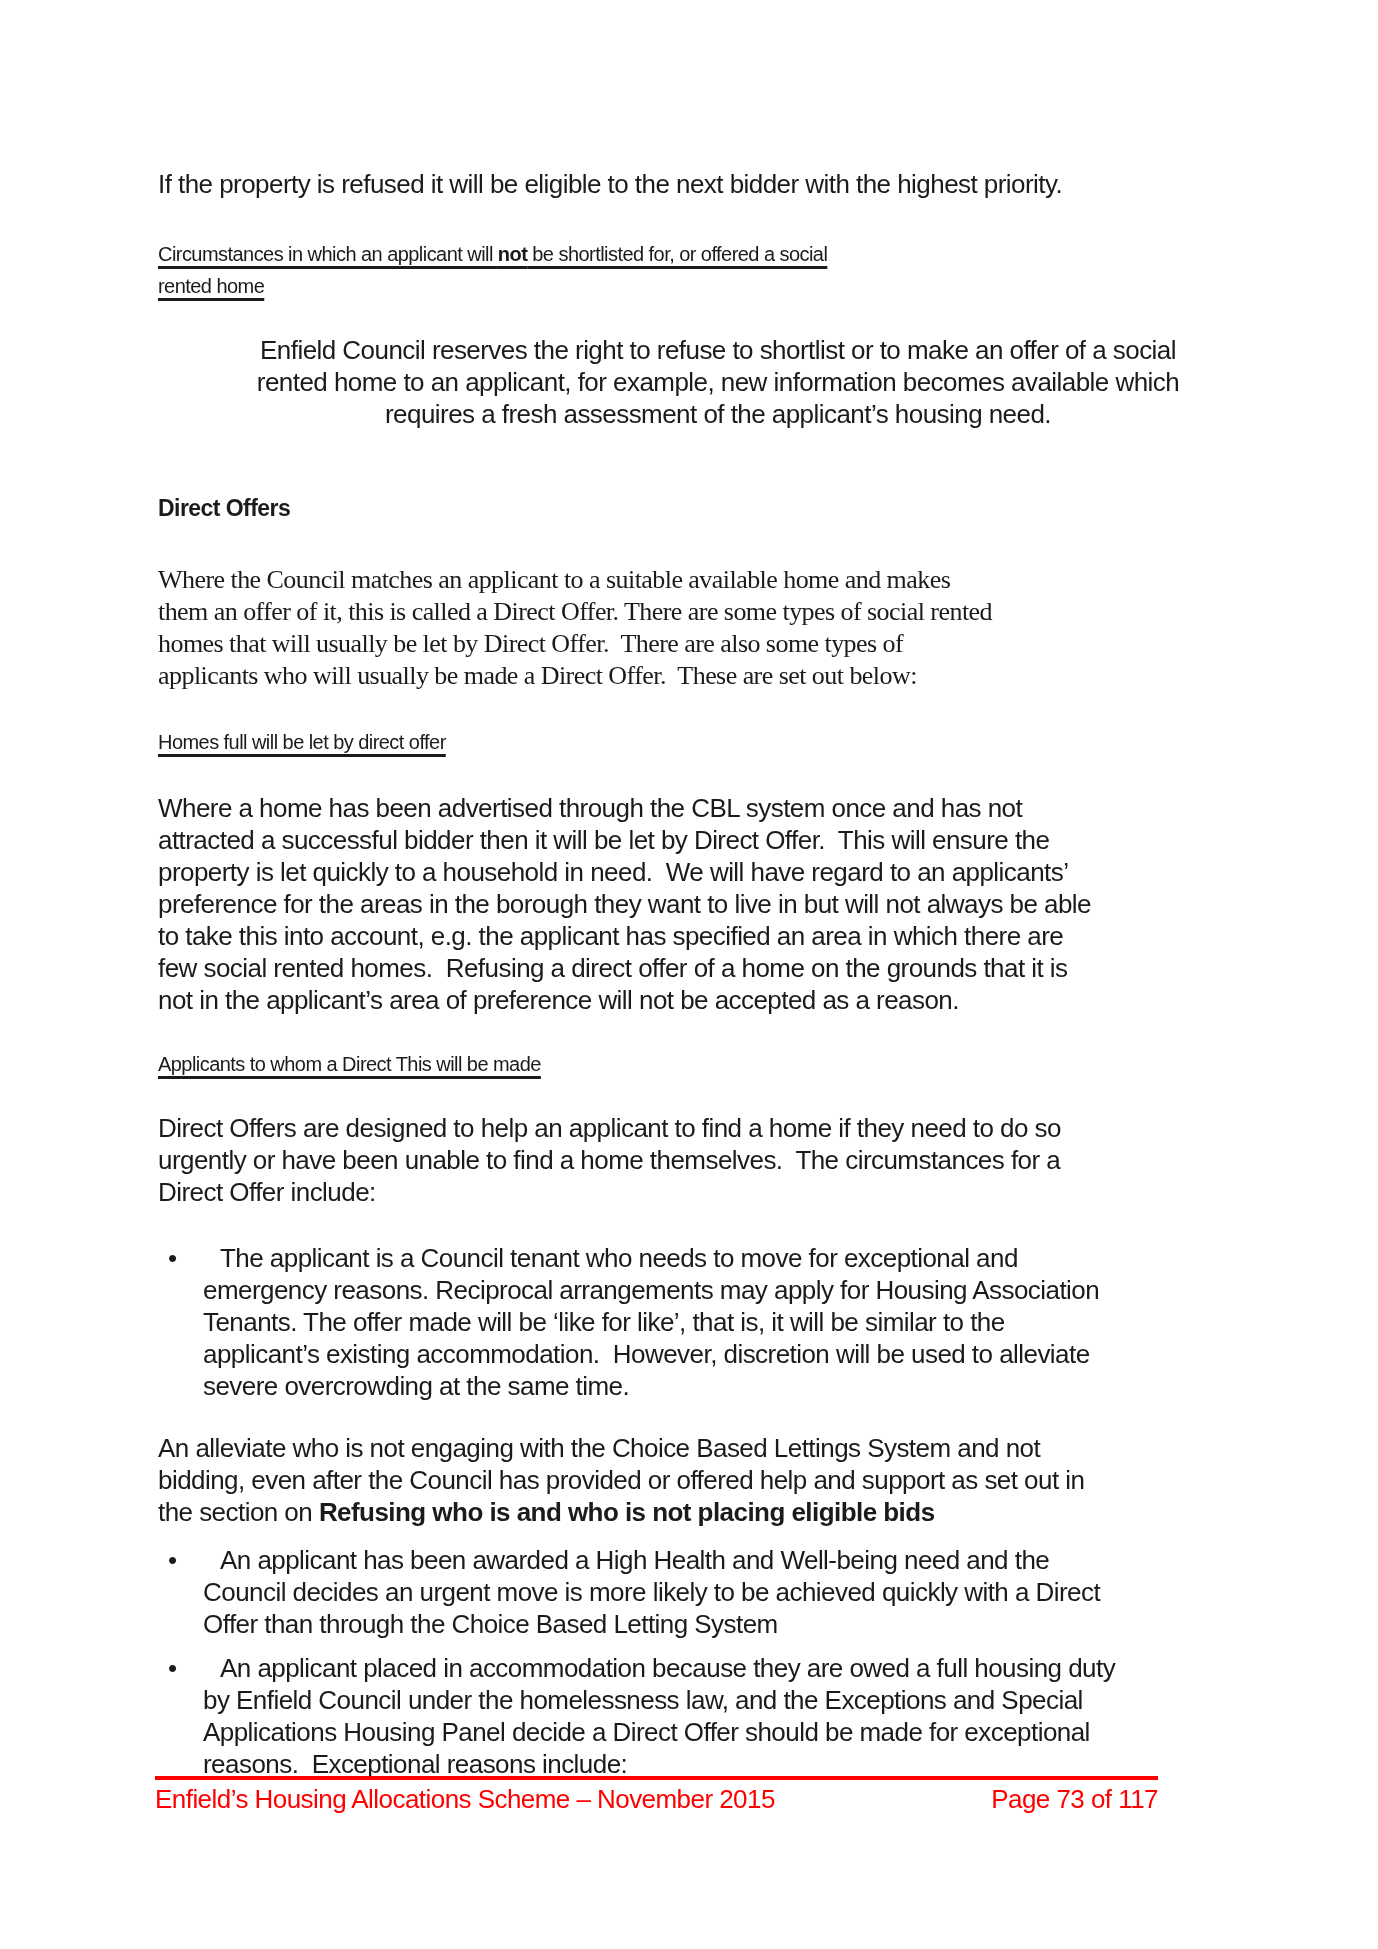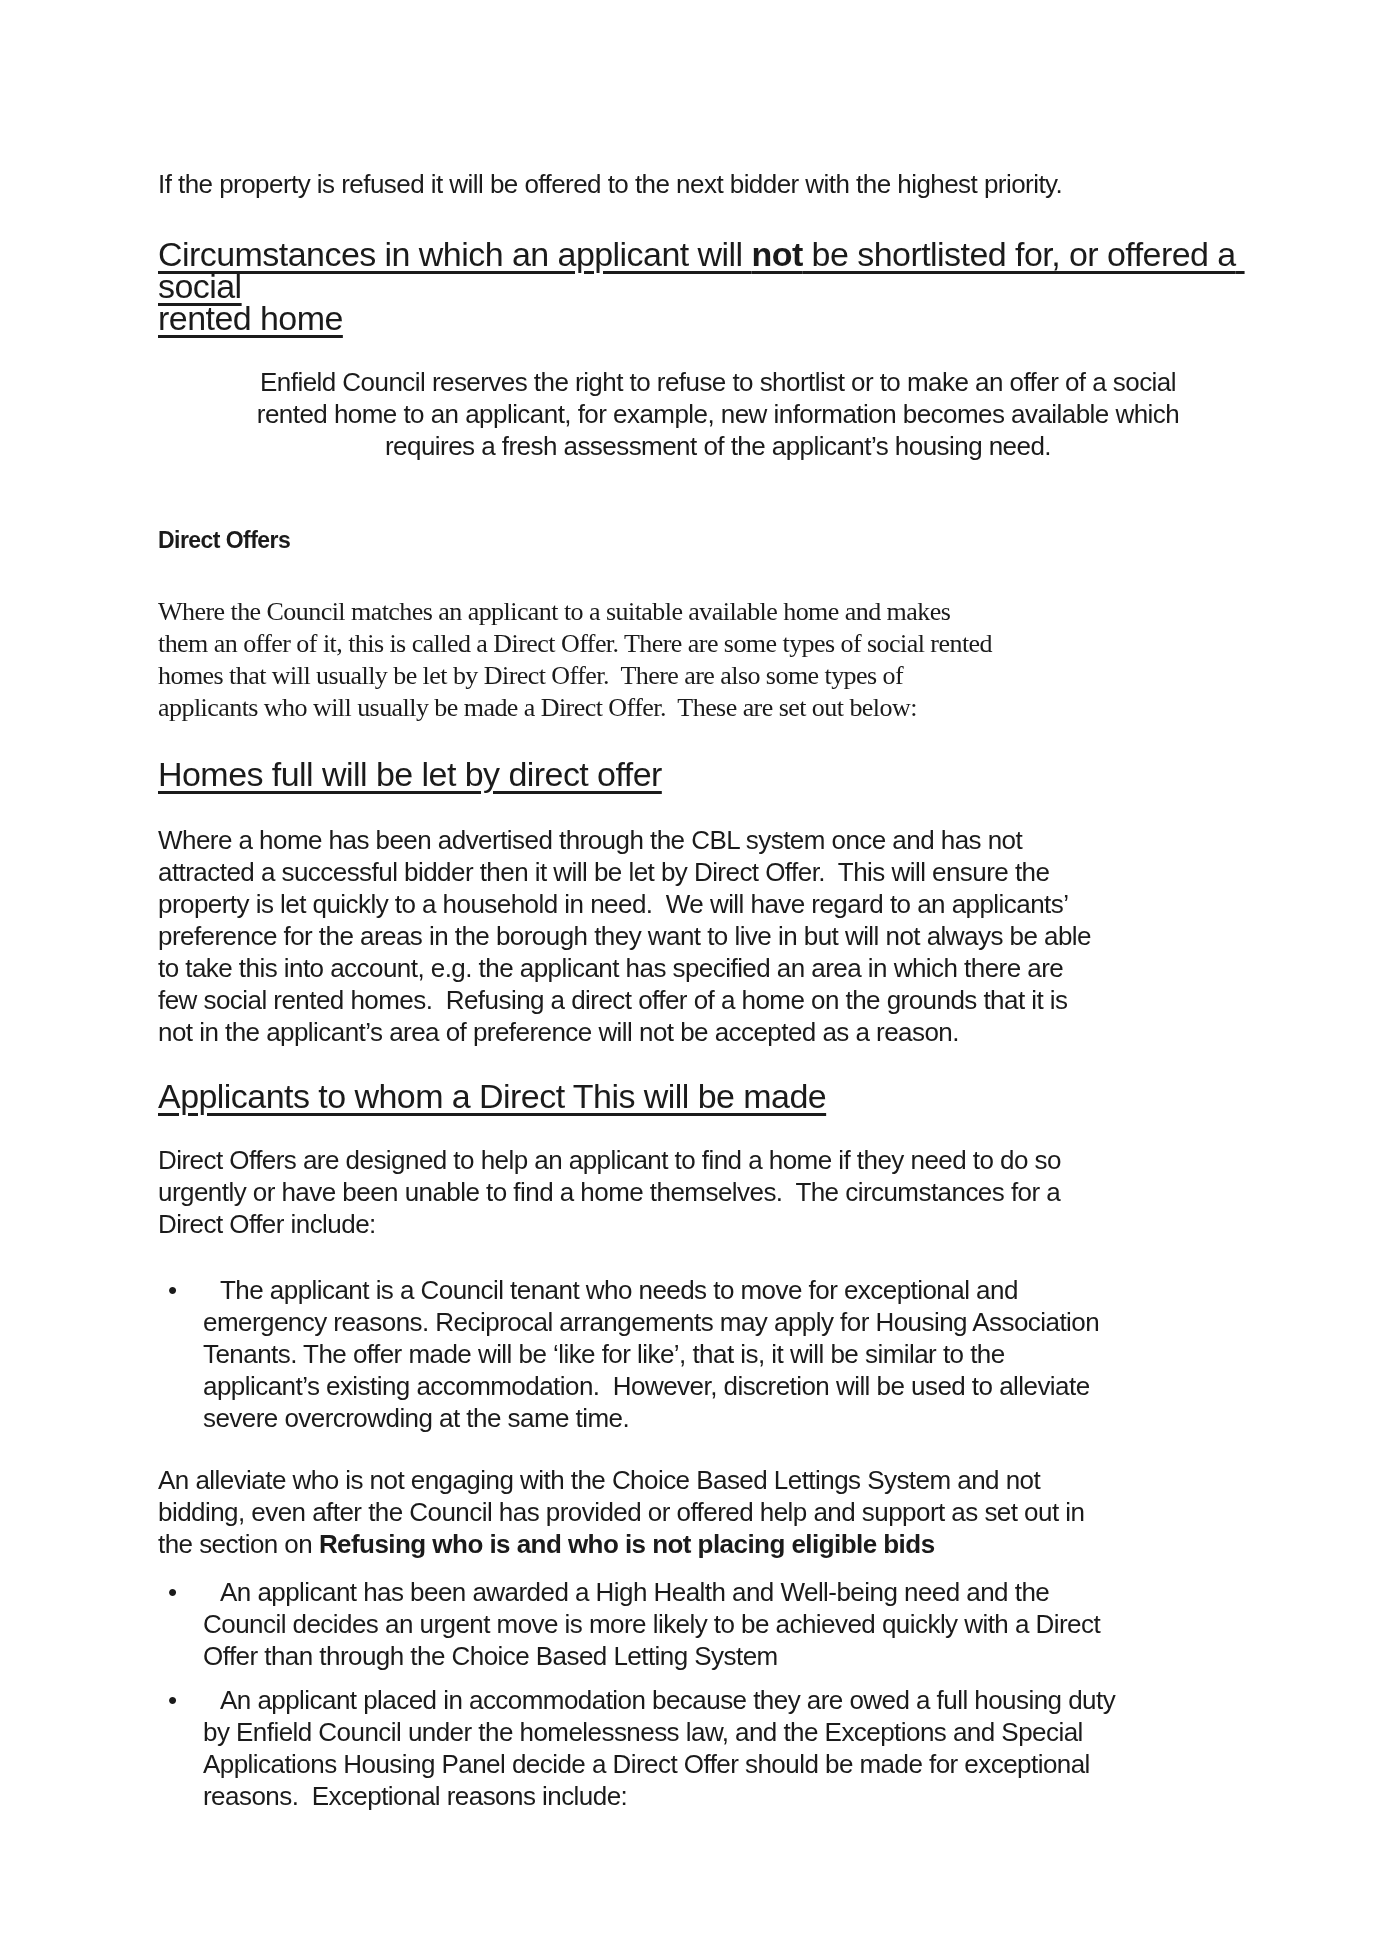--- a/index.html
+++ b/index.html
@@ -20,21 +20,21 @@
     width: 1120px;
     font-size: 26px;
     line-height: 32px;
     letter-spacing: -0.55px;
   }
   .para { margin: 0; white-space: pre-wrap; }
   .h-underline {
     margin: 0;
     white-space: pre-wrap;
     font-weight: normal;
-    font-size: 34px;
+    font-size: 20px;
     text-decoration: underline;
     text-decoration-thickness: 2.5px;
     text-underline-offset: 5px;
   }
   .h-bold {
     margin: 0;
     font-weight: bold;
     font-size: 23px;
     white-space: pre-wrap;
   }
@@ -74,21 +74,21 @@
     line-height: 32px;
     letter-spacing: -0.55px;
   }
 </style>
 </head>
 <body>
 
 <div class="page">
   <div class="content">
 
-    <p class="para mt-intro">If the property is refused it will be offered to the next bidder with the highest priority.</p>
+    <p class="para mt-intro">If the property is refused it will be eligible to the next bidder with the highest priority.</p>
 
     <h2 class="h-underline mt-circ"><span>Circumstances in which an applicant will </span><span class="b">not</span><span> be shortlisted for, or offered a social
 rented home</span></h2>
 
     <p class="para mt-reserves">Enfield Council reserves the right to refuse to shortlist or to make an offer of a social
 rented home to an applicant, for example, new information becomes available which
 requires a fresh assessment of the applicant’s housing need.</p>
 
     <h1 class="h-bold mt-direct">Direct Offers</h1>
 
@@ -136,13 +136,20 @@
     <div class="bullet mt-b3">
       <span class="dot">•</span>
       <span class="btext">An applicant placed in accommodation because they are owed a full housing duty
 by Enfield Council under the homelessness law, and the Exceptions and Special
 Applications Housing Panel decide a Direct Offer should be made for exceptional
 reasons.  Exceptional reasons include:</span>
     </div>
 
   </div>
 
+  <div class="footer">
+    <div class="footer-rule"></div>
+    <div class="footer-row">
+      <span>Enfield’s Housing Allocations Scheme – November 2015</span>
+      <span>Page 73 of 117</span>
+    </div>
+  </div>
 </div>
 
 </body></html>

